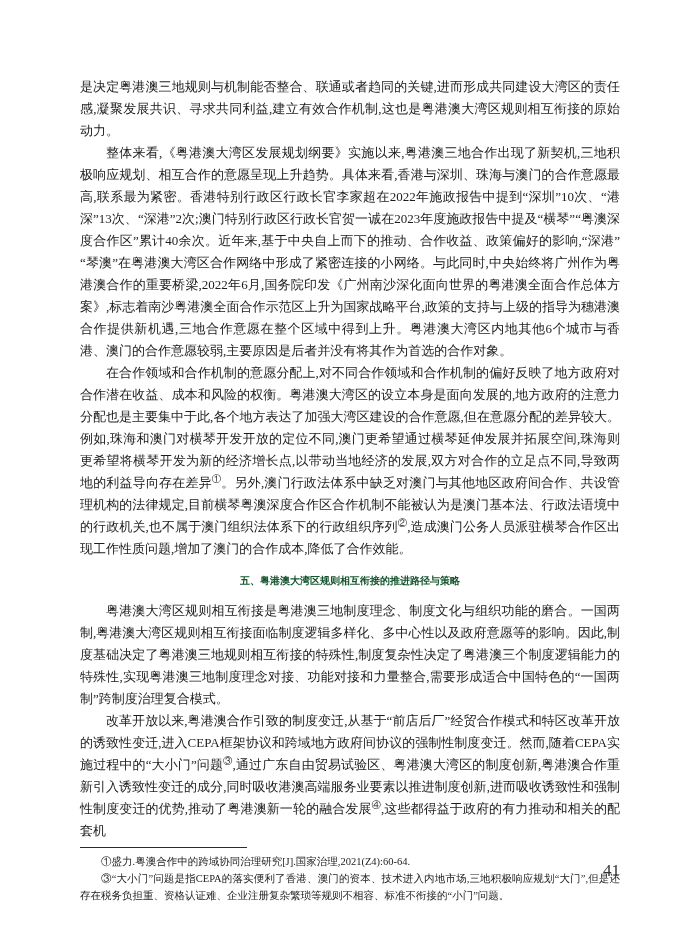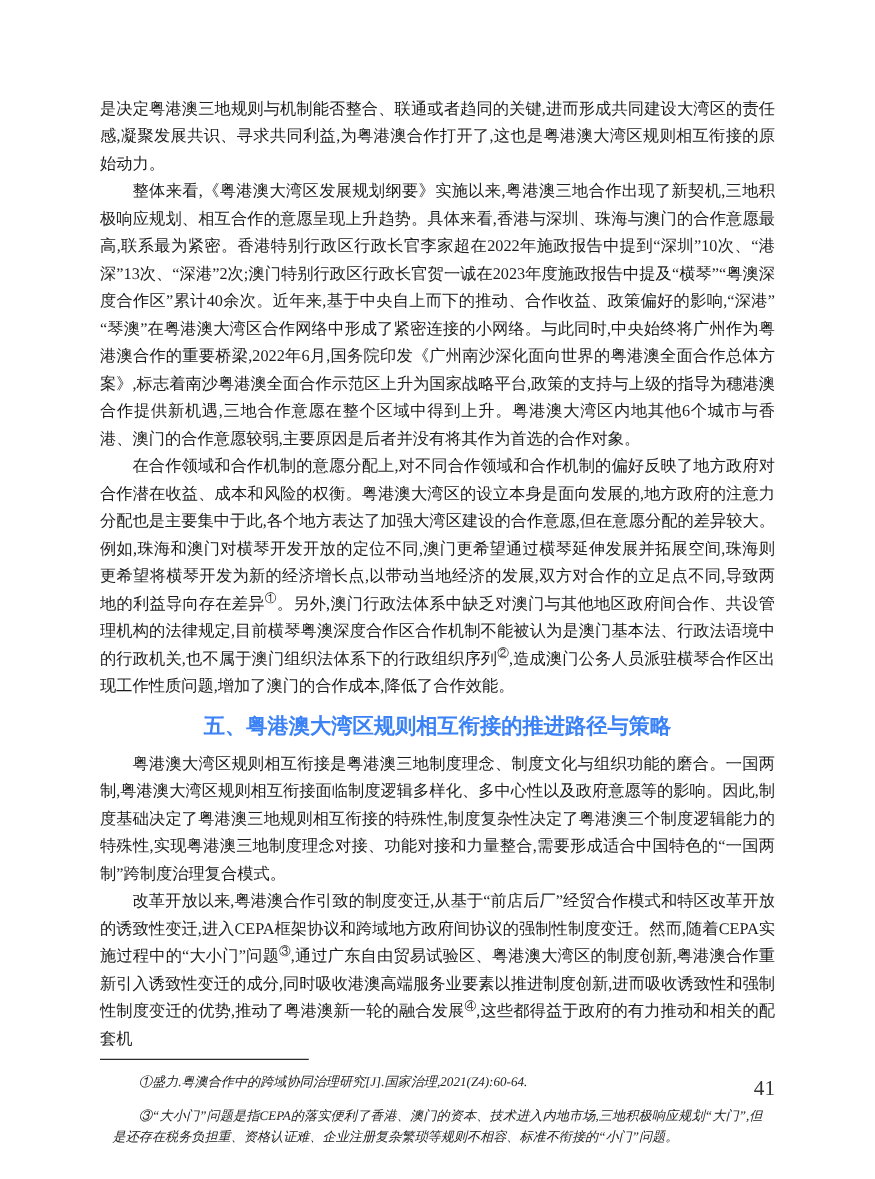--- a/index.html
+++ b/index.html
@@ -27,25 +27,25 @@
   }
   .para.indent { text-indent: 2em; }
   .para sup {
     font-size: 0.72em;
     vertical-align: super;
     line-height: 0;
   }
   .section-heading {
     font-family: "Liberation Sans", "DejaVu Sans", sans-serif;
     font-weight: bold;
-    font-size: 17px;
+    font-size: 10px;
     line-height: 20px;
     text-align: center;
     margin: 11px 0 9px 0;
-    color: #3b82f6;
+    color: #14532d;
   }
   .subsection-heading {
     font-family: "Liberation Sans", "DejaVu Sans", sans-serif;
     font-weight: bold;
     font-size: 13px;
     line-height: 22px;
     text-indent: 2em;
     text-align: justify;
     margin: 0;
     color: #111111;
@@ -55,40 +55,39 @@
     height: 0;
     border-top: 1px solid #2b2b2b;
     margin: 5px 0 5px 0;
   }
   .footnote {
     font-size: 10.5px;
     line-height: 17px;
     text-indent: 2em;
     text-align: justify;
     text-justify: inter-ideograph;
-    margin: 10px;
+    margin: 0;
     color: #222222;
-    font-style: italic;
   }
   .page-number {
     position: absolute;
     right: 80px;
     bottom: 62px;
     font-size: 17px;
     color: #333333;
     font-family: "Liberation Serif", "DejaVu Serif", serif;
   }
 </style>
 </head>
 <body>
 
 <div class="page">
   <main class="text-block">
 
-    <p class="para sup-marks">是决定粤港澳三地规则与机制能否整合、联通或者趋同的关键,进而形成共同建设大湾区的责任感,凝聚发展共识、寻求共同利益,为粤港澳合作打开了,这也是粤港澳大湾区规则相互衔接的原始动力。</p>
+    <p class="para sup-marks">是决定粤港澳三地规则与机制能否整合、联通或者趋同的关键,进而形成共同建设大湾区的责任感,凝聚发展共识、寻求共同利益,建立有效合作机制,这也是粤港澳大湾区规则相互衔接的原始动力。</p>
 
     <p class="para indent sup-marks">整体来看,《粤港澳大湾区发展规划纲要》实施以来,粤港澳三地合作出现了新契机,三地积极响应规划、相互合作的意愿呈现上升趋势。具体来看,香港与深圳、珠海与澳门的合作意愿最高,联系最为紧密。香港特别行政区行政长官李家超在2022年施政报告中提到“深圳”10次、“港深”13次、“深港”2次;澳门特别行政区行政长官贺一诚在2023年度施政报告中提及“横琴”“粤澳深度合作区”累计40余次。近年来,基于中央自上而下的推动、合作收益、政策偏好的影响,“深港”“琴澳”在粤港澳大湾区合作网络中形成了紧密连接的小网络。与此同时,中央始终将广州作为粤港澳合作的重要桥梁,2022年6月,国务院印发《广州南沙深化面向世界的粤港澳全面合作总体方案》,标志着南沙粤港澳全面合作示范区上升为国家战略平台,政策的支持与上级的指导为穗港澳合作提供新机遇,三地合作意愿在整个区域中得到上升。粤港澳大湾区内地其他6个城市与香港、澳门的合作意愿较弱,主要原因是后者并没有将其作为首选的合作对象。</p>
 
     <p class="para indent sup-marks">在合作领域和合作机制的意愿分配上,对不同合作领域和合作机制的偏好反映了地方政府对合作潜在收益、成本和风险的权衡。粤港澳大湾区的设立本身是面向发展的,地方政府的注意力分配也是主要集中于此,各个地方表达了加强大湾区建设的合作意愿,但在意愿分配的差异较大。例如,珠海和澳门对横琴开发开放的定位不同,澳门更希望通过横琴延伸发展并拓展空间,珠海则更希望将横琴开发为新的经济增长点,以带动当地经济的发展,双方对合作的立足点不同,导致两地的利益导向存在差异<sup>①</sup>。另外,澳门行政法体系中缺乏对澳门与其他地区政府间合作、共设管理机构的法律规定,目前横琴粤澳深度合作区合作机制不能被认为是澳门基本法、行政法语境中的行政机关,也不属于澳门组织法体系下的行政组织序列<sup>②</sup>,造成澳门公务人员派驻横琴合作区出现工作性质问题,增加了澳门的合作成本,降低了合作效能。</p>
 
     <h2 class="section-heading">五、粤港澳大湾区规则相互衔接的推进路径与策略</h2>
 
     <p class="para indent sup-marks">粤港澳大湾区规则相互衔接是粤港澳三地制度理念、制度文化与组织功能的磨合。一国两制,粤港澳大湾区规则相互衔接面临制度逻辑多样化、多中心性以及政府意愿等的影响。因此,制度基础决定了粤港澳三地规则相互衔接的特殊性,制度复杂性决定了粤港澳三个制度逻辑能力的特殊性,实现粤港澳三地制度理念对接、功能对接和力量整合,需要形成适合中国特色的“一国两制”跨制度治理复合模式。</p>
 
 

